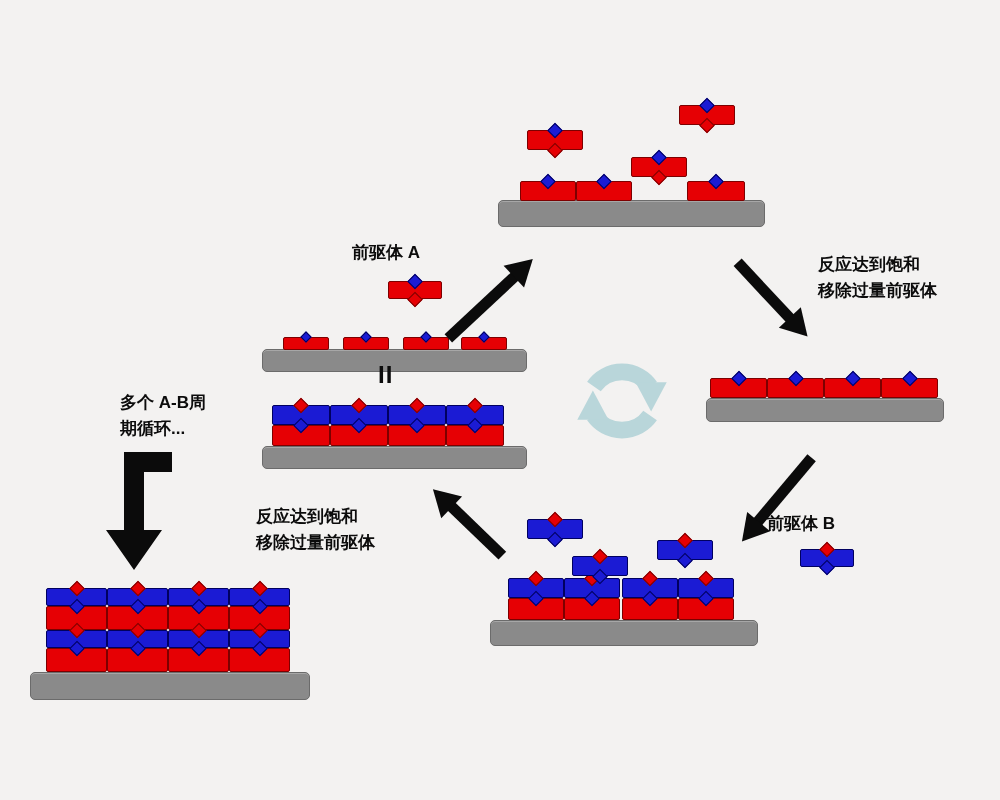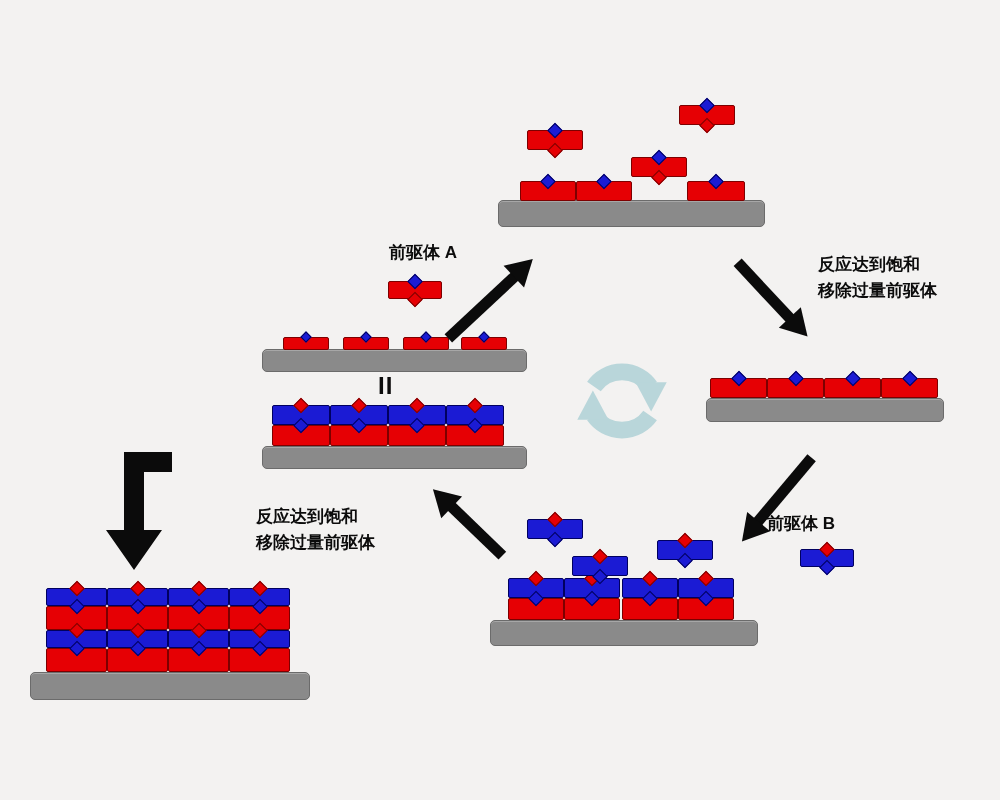--- a/index.html
+++ b/index.html
@@ -96,21 +96,21 @@
     <div class="mol b fl" style="left:657px;top:540px"></div>
     <div class="mol b fl" style="left:572px;top:556px"></div>
   </div>
 
   <div>
     <div class="substrate" style="left:262px;top:349px;width:265px;height:23px"></div>
     <div class="mol a sm" style="left:283px;top:337px"></div>
     <div class="mol a sm" style="left:343px;top:337px"></div>
     <div class="mol a sm" style="left:403px;top:337px"></div>
     <div class="mol a sm" style="left:461px;top:337px"></div>
-    <div class="equiv" style="left:378px;top:372px">II</div>
+    <div class="equiv" style="left:378px;top:361px">II</div>
     <div class="substrate" style="left:262px;top:446px;width:265px;height:23px"></div>
     <div class="mol b" style="left:272px;top:405px;width:58px;height:20px"></div>
     <div class="mol b" style="left:330px;top:405px;width:58px;height:20px"></div>
     <div class="mol b" style="left:388px;top:405px;width:58px;height:20px"></div>
     <div class="mol b" style="left:446px;top:405px;width:58px;height:20px"></div>
     <div class="mol a" style="left:272px;top:425px;width:58px;height:21px"></div>
     <div class="mol a" style="left:330px;top:425px;width:58px;height:21px"></div>
     <div class="mol a" style="left:388px;top:425px;width:58px;height:21px"></div>
     <div class="mol a" style="left:446px;top:425px;width:58px;height:21px"></div>
   </div>
@@ -146,30 +146,34 @@
 
   <div class="sarrow" style="left:448px;top:338px;width:115px;transform:rotate(-43deg)"></div>
   <div class="sarrow" style="left:738px;top:262px;width:101px;transform:rotate(47deg)"></div>
   <div class="sarrow" style="left:812px;top:458px;width:108px;transform:rotate(130deg)"></div>
   <div class="sarrow" style="left:502px;top:556px;width:95px;transform:rotate(-136deg)"></div>
 
   <svg class="ovl" style="left:100px;top:448px" width="80" height="124" viewBox="0 0 80 124">
     <polygon points="72,4 24,4 24,82 6,82 34,122 62,82 44,82 44,24 72,24" fill="#0b0b0b"></polygon>
   </svg>
 
-  <div class="lbl" style="left:389px;top:241px">前驱体 A</div>
+  <div class="lbl" style="left:352px;top:241px">前驱体 A</div>
   <div class="mol a fl" style="left:388px;top:281px;width:54px;height:18px"></div>
 
   <div class="lbl" style="left:818px;top:252px">
     <span class="ln">反应达到饱和</span>
     <span class="ln">移除过量前驱体</span>
   </div>
 
   <div class="lbl" style="left:767px;top:512px">前驱体 B</div>
   <div class="mol b fl" style="left:800px;top:549px;width:54px;height:18px"></div>
 
   <div class="lbl" style="left:256px;top:504px">
     <span class="ln">反应达到饱和</span>
     <span class="ln">移除过量前驱体</span>
   </div>
 
+  <div class="lbl" style="left:120px;top:390px">
+    <span class="ln">多个 A-B周</span>
+    <span class="ln">期循环...</span>
+  </div>
 
 </div>
 
 </body></html>

